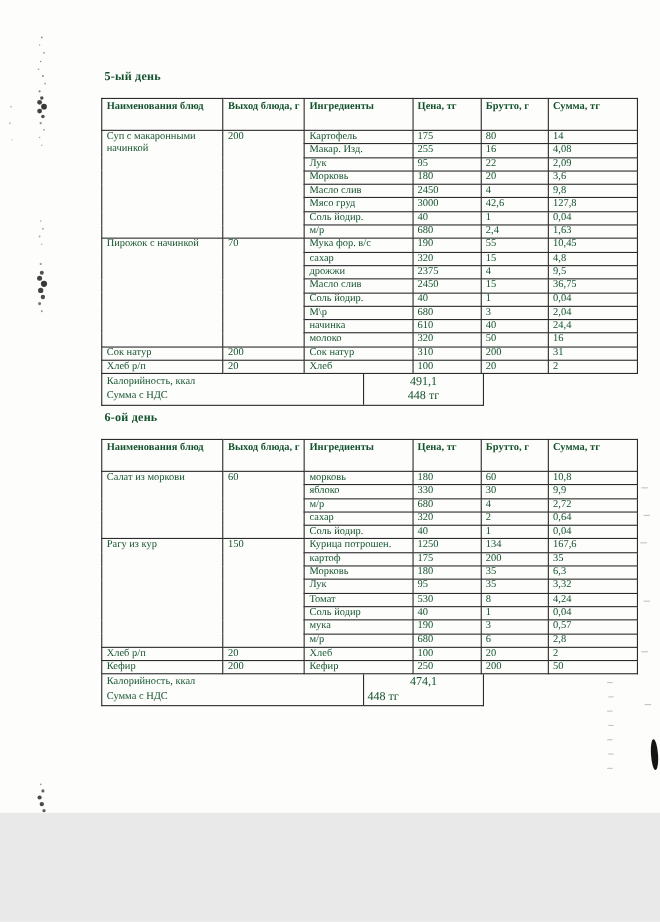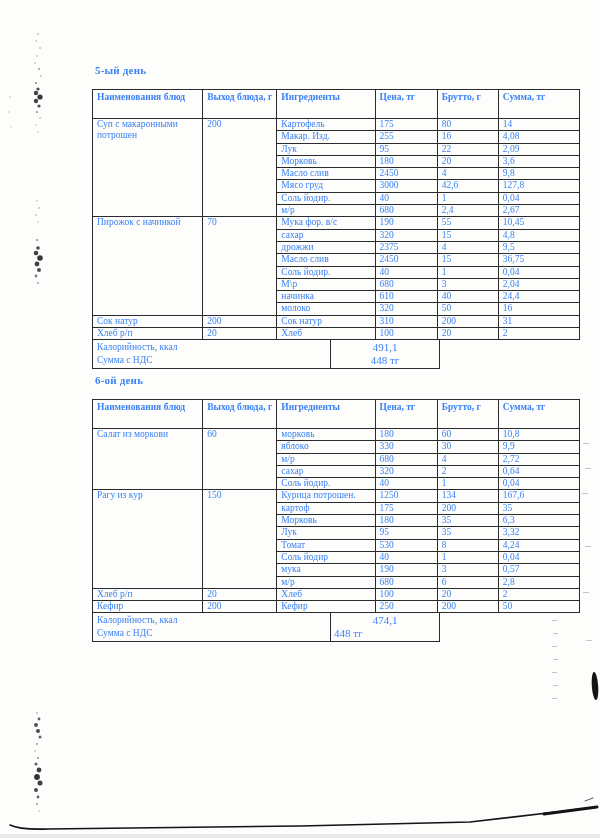--- a/index.html
+++ b/index.html
@@ -2,25 +2,25 @@
 <html><head>
 <meta charset="utf-8">
 <style>
   html,body{margin:0;padding:0;}
   body{
     background:#e9e9e9;
     font-family:"Liberation Serif","DejaVu Serif",serif;
   }
   .page{
     position:relative;
-    width:600px;height:834px;
+    width:600px;height:739px;
     margin:0 auto;
     background:#fdfdfc;
     overflow:hidden;
-    color:#3b82f6;
+    color:#14532d;
   }
   .section{position:absolute;left:92px;width:500px;}
   .sec1{top:64px;}
   .sec2{top:374px;}
   .day-title{
     font-weight:bold;
     font-size:11px;
     margin:0 0 0 3px;
     letter-spacing:.2px;
   }
@@ -96,21 +96,21 @@
             <th>Наименования блюд</th>
             <th>Выход блюда, г</th>
             <th>Ингредиенты</th>
             <th>Цена, тг</th>
             <th>Брутто, г</th>
             <th>Сумма, тг</th>
           </tr>
         </thead>
         <tbody>
           <tr>
-            <td rowspan="8" class="c-dish">Суп с макаронными потрошен</td>
+            <td rowspan="8" class="c-dish">Суп с макаронными начинкой</td>
             <td rowspan="8" class="c-out">200</td>
             <td>Картофель</td>
             <td>175</td>
             <td>80</td>
             <td>14</td>
           </tr>
           <tr>
             <td>Макар. Изд.</td>
             <td>255</td>
             <td>16</td>
@@ -143,21 +143,21 @@
           <tr>
             <td>Соль йодир.</td>
             <td>40</td>
             <td>1</td>
             <td>0,04</td>
           </tr>
           <tr>
             <td>м/р</td>
             <td>680</td>
             <td>2,4</td>
-            <td>2,67</td>
+            <td>1,63</td>
           </tr>
           <tr>
             <td rowspan="8" class="c-dish">Пирожок с начинкой</td>
             <td rowspan="8" class="c-out">70</td>
             <td>Мука фор. в/с</td>
             <td>190</td>
             <td>55</td>
             <td>10,45</td>
           </tr>
           <tr>

